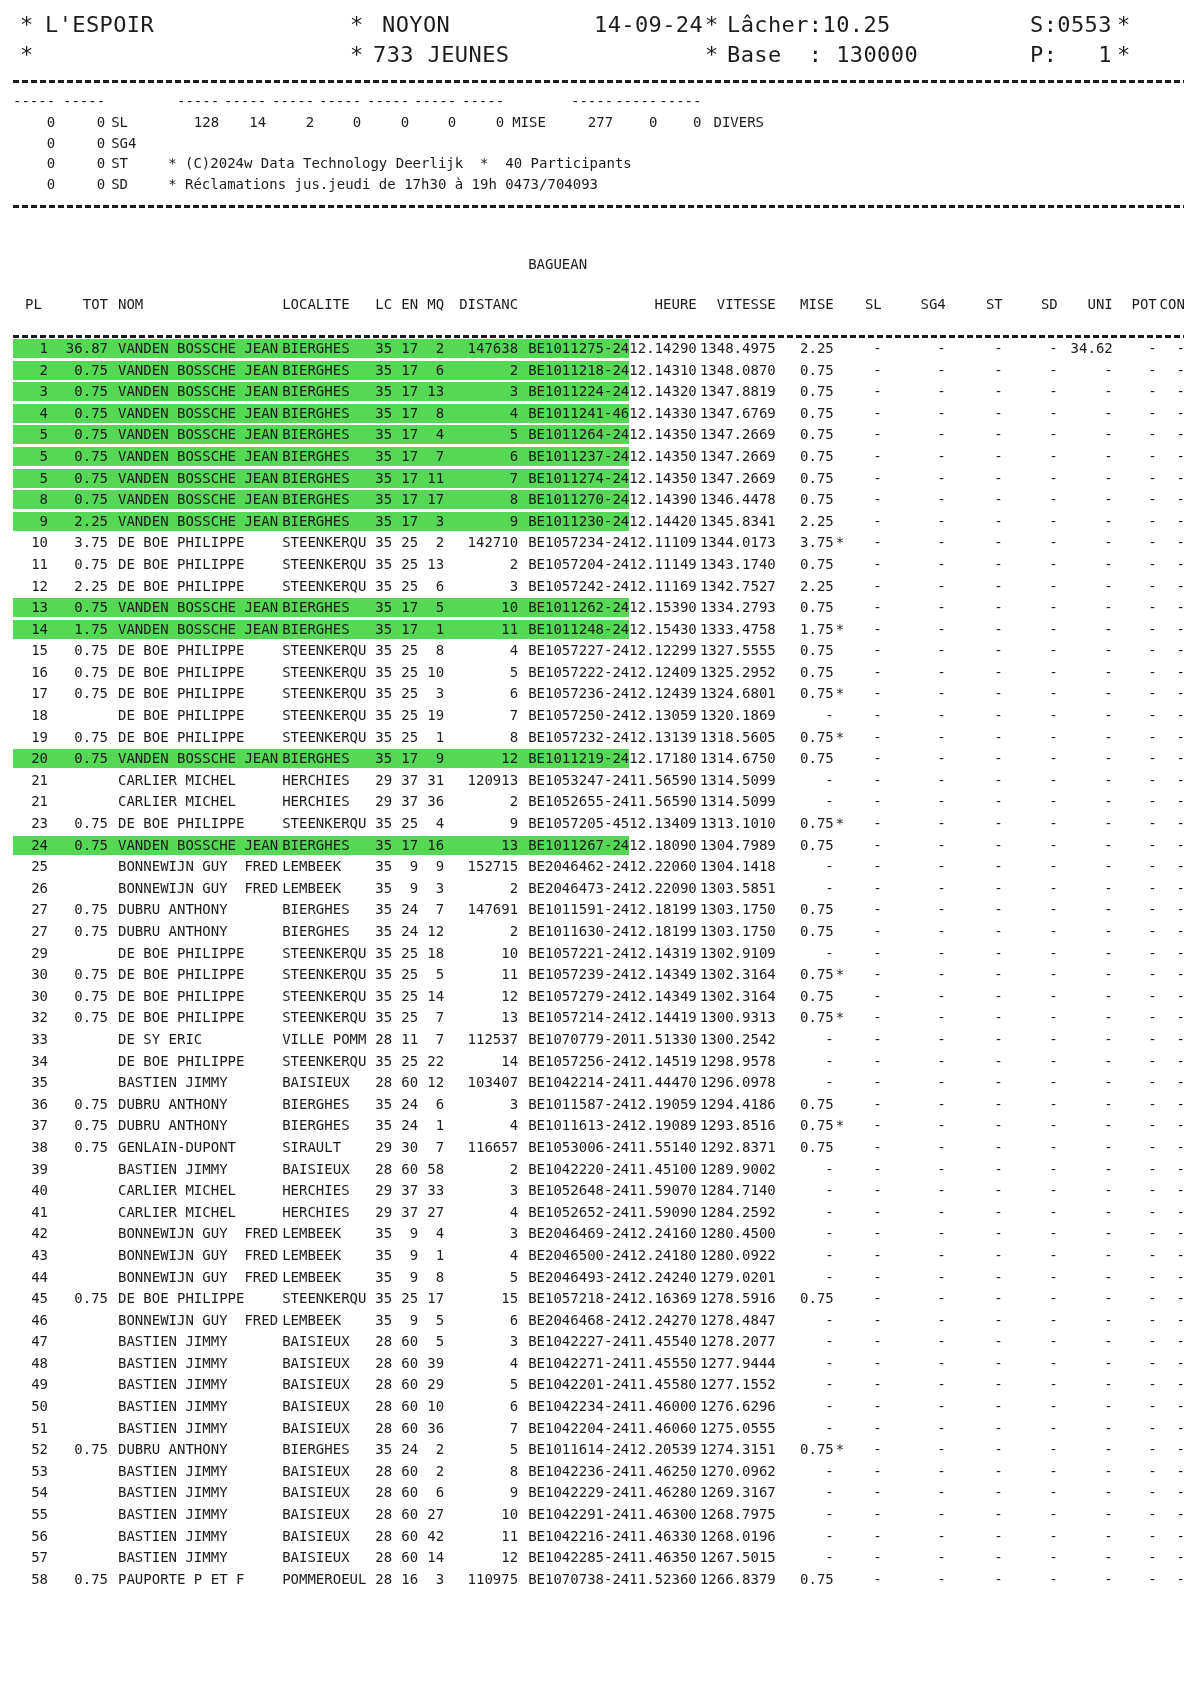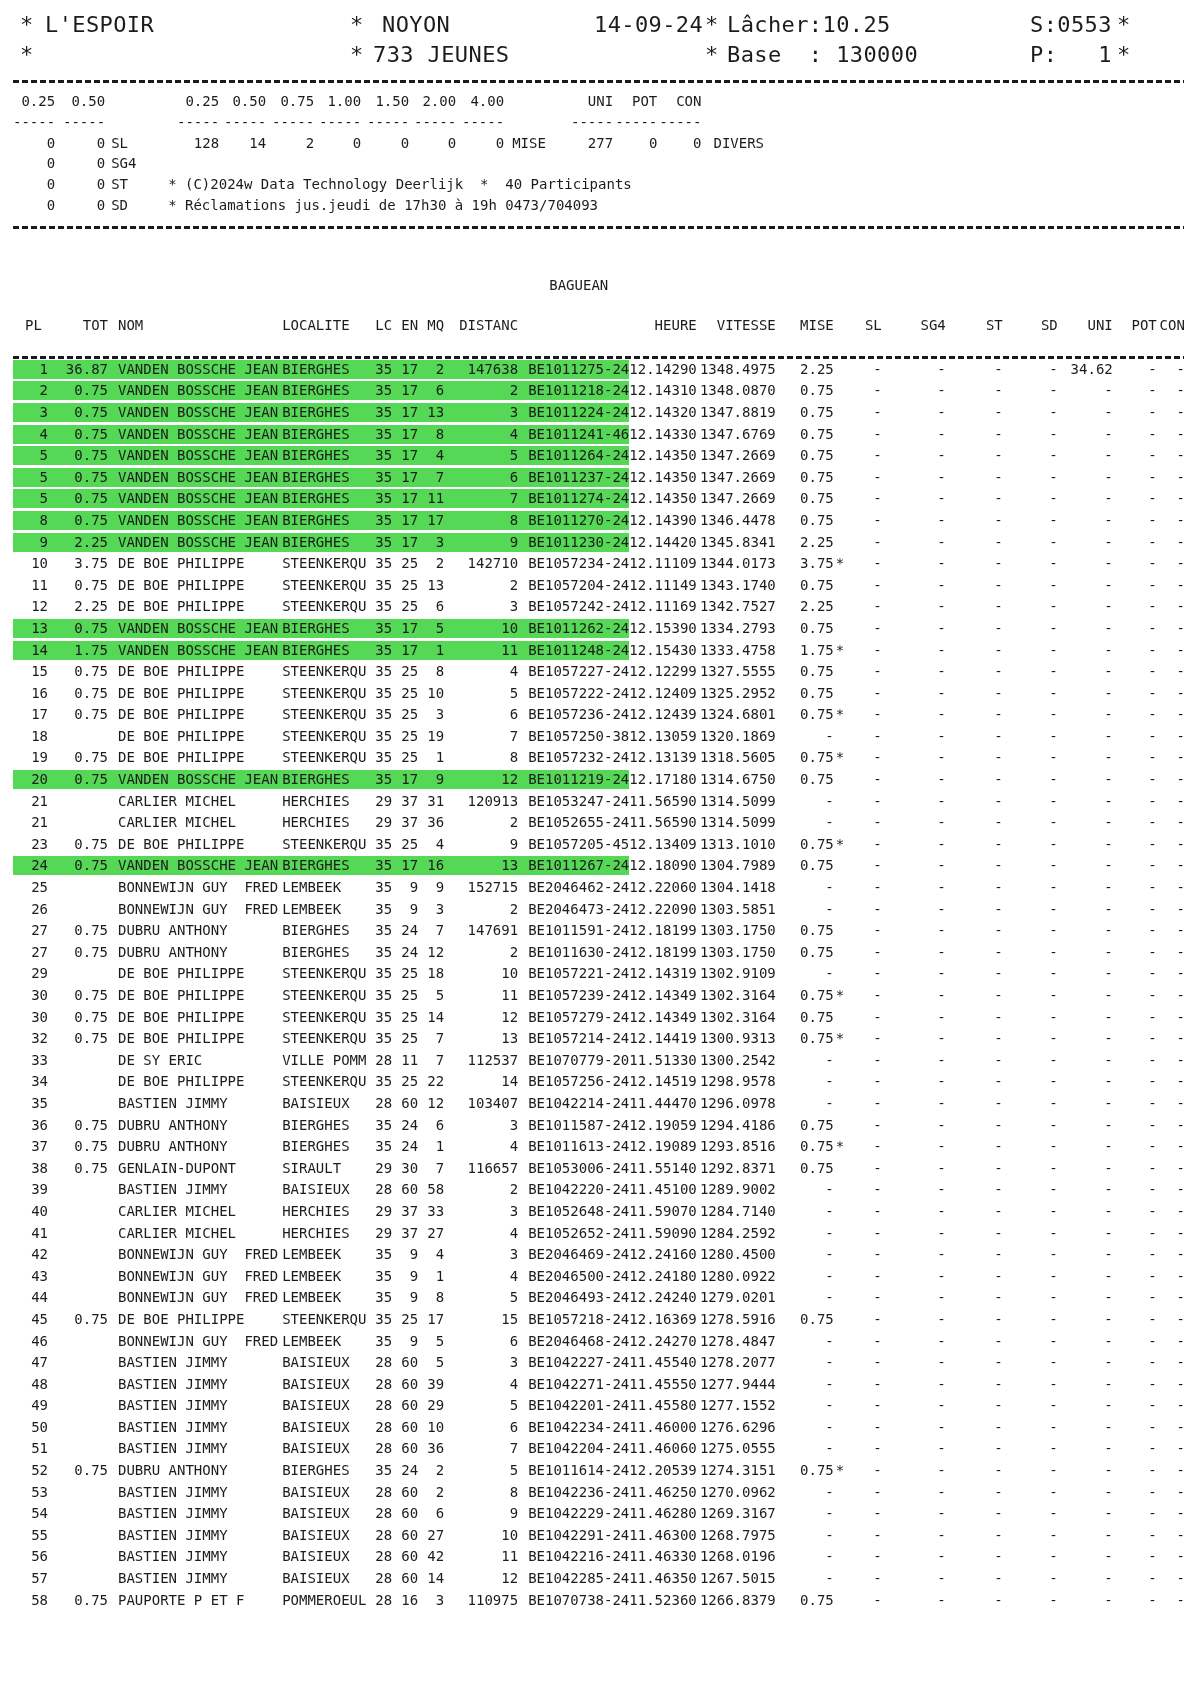--- a/index.html
+++ b/index.html
@@ -19,21 +19,21 @@
   td,th{padding:0;font:14px/21.6px "DejaVu Sans Mono",monospace;white-space:pre;
         overflow:visible;font-weight:normal;color:#1c1c1c;}
   .r{text-align:right;padding-right:2px;}
   .l{text-align:left;}
   .pl4{padding-left:4px;} .pl6{padding-left:6px;} .pl8{padding-left:8px;}
   .pl10{padding-left:10px;} .pl12{padding-left:12px;} .pl1{padding-left:1px;}
   .stakes{margin-top:8px;}
   .stakes td{line-height:20.8px;}
   .results{margin-top:6px;}
   .results thead td{height:24px;vertical-align:bottom;line-height:20px;}
-  .hdr-split{display:flex;justify-content:center;padding-left:8px;}
+  .hdr-split{display:flex;justify-content:flex-start;padding-left:8px;}
   .sep-row td{height:16px;vertical-align:middle;}
   .sep-row .rule{margin-left:0;width:1171px;}
   
   .hl td:nth-child(-n+9){
     background-image:linear-gradient(180deg,rgba(0,0,0,0) 0 1px,var(--hl) 1px 20px,rgba(0,0,0,0) 20px);
   }
 </style>
 </head>
 <body>
 
@@ -73,37 +73,20 @@
         <col style="width:48px">
         <col style="width:47px">
       <col style="width:48px">
         <col style="width:44px">
         <col style="width:65px">
       <col style="width:44px">
         <col style="width:44px">
         <col style="width:120px">
     </colgroup>
     <tbody>
-        <tr>
-      <td class="r">0.25</td>
-      <td class="r">0.50</td>
-      <td></td>
-      <td class="r">0.25</td>
-      <td class="r">0.50</td>
-      <td class="r">0.75</td>
-      <td class="r">1.00</td>
-      <td class="r">1.50</td>
-      <td class="r">2.00</td>
-      <td class="r">4.00</td>
-      <td></td>
-      <td class="r">UNI</td>
-      <td class="r">POT</td>
-      <td class="r">CON</td>
-      <td></td>
-    </tr>
     <tr>
       <td class="r">-----</td>
       <td class="r">-----</td>
       <td></td>
       <td class="r">-----</td>
       <td class="r">-----</td>
       <td class="r">-----</td>
       <td class="r">-----</td>
       <td class="r">-----</td>
       <td class="r">-----</td>
@@ -586,21 +569,21 @@
         </tr>
         <tr>
           <td class="r">18</td>
           <td class="r"></td>
           <td class="l pl8">DE BOE PHILIPPE</td>
           <td class="l pl4">STEENKERQU</td>
           <td class="r">35</td>
           <td class="r">25</td>
           <td class="r">19</td>
           <td class="r">7</td>
-          <td class="l pl8">BE1057250-38</td>
+          <td class="l pl8">BE1057250-24</td>
           <td class="r">12.13059</td>
           <td class="r">1320.1869</td>
           <td class="r">-</td>
           <td class="l"></td>
           <td class="r">-</td>
           <td class="r">-</td>
           <td class="r">-</td>
           <td class="r">-</td>
           <td class="r">-</td>
           <td class="r">-</td>

